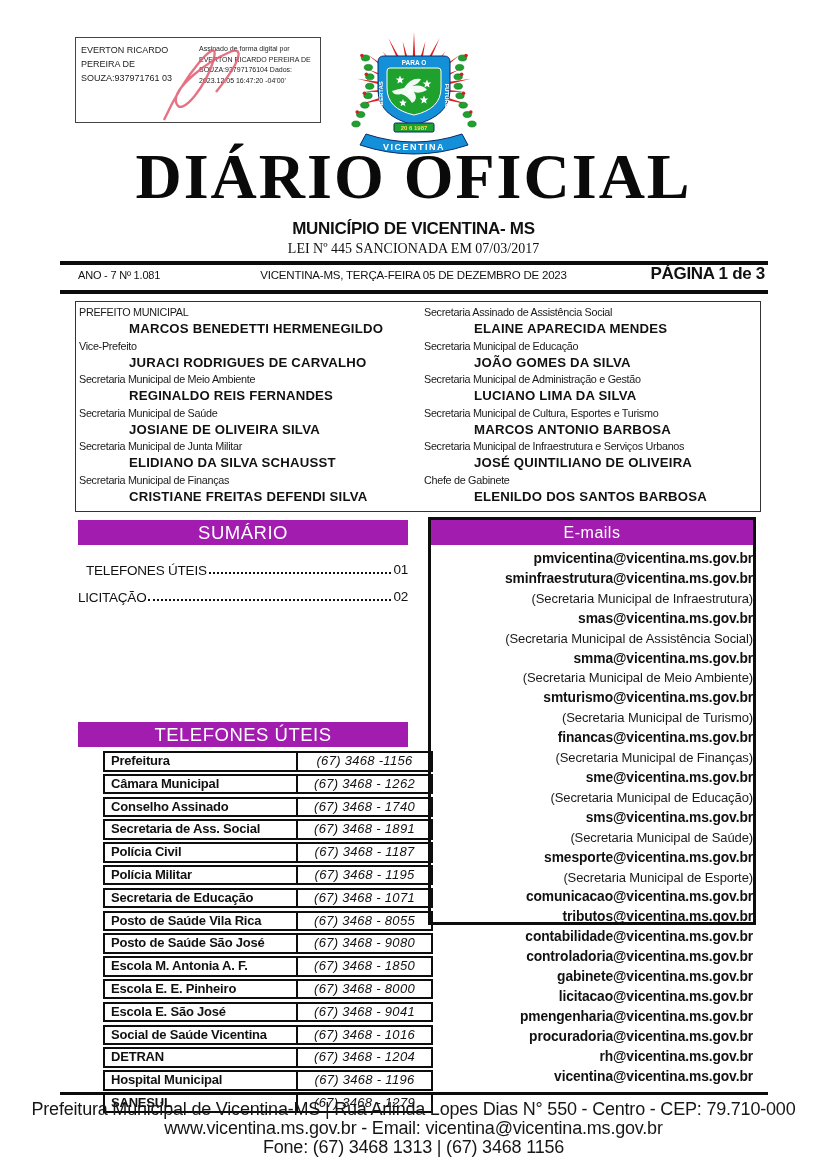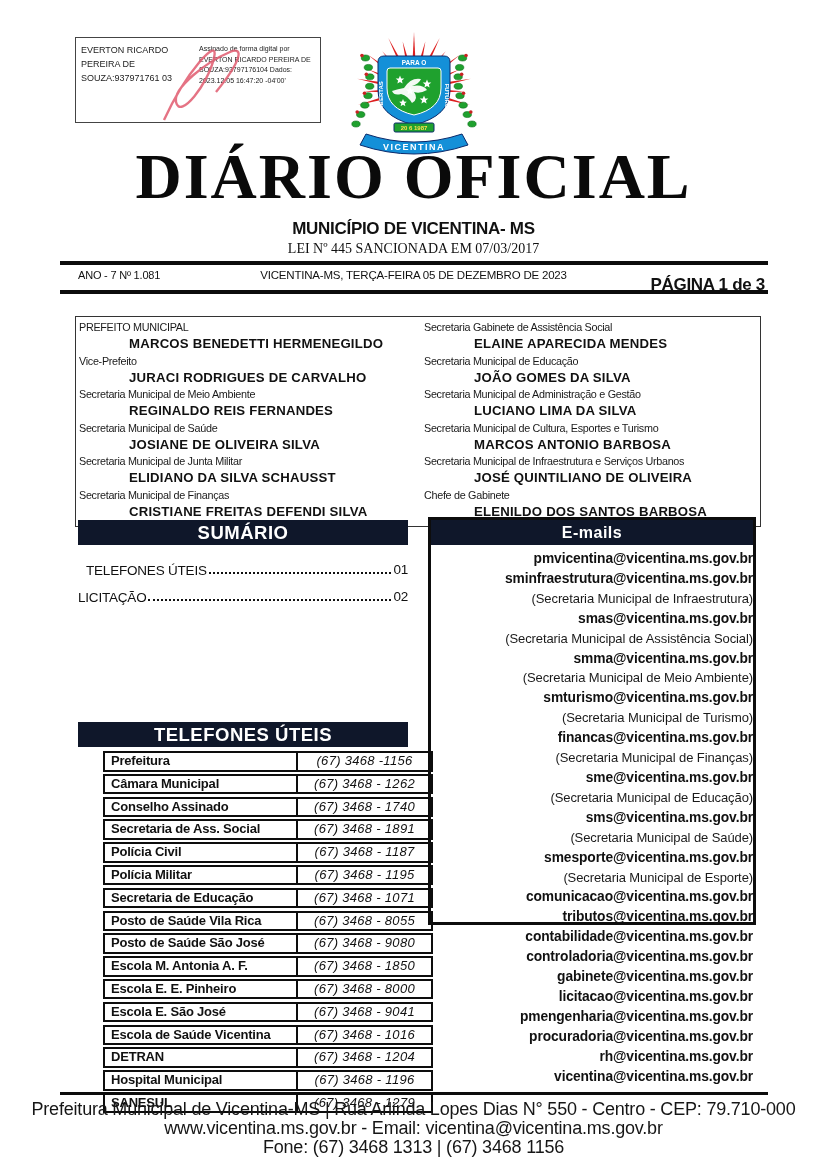--- a/index.html
+++ b/index.html
@@ -19,30 +19,30 @@
   .subtitle{position:absolute;left:0;top:219px;width:100%;text-align:center;
             font-weight:bold;font-size:17px;letter-spacing:-0.3px;}
   .lawline{position:absolute;left:0;top:241px;width:100%;text-align:center;
            font-family:"Liberation Serif",serif;font-size:14px;}
   .rule{position:absolute;left:60px;width:708px;background:#0c0c0c;}
   .rule1{top:261px;height:4px;}
   .rule2{top:290px;height:4px;}
   .rule3{top:1092px;height:3px;}
   .edition{position:absolute;left:78px;top:269px;font-size:11px;letter-spacing:-0.2px;}
   .dateline{position:absolute;left:0;top:269px;width:100%;text-align:center;font-size:11.5px;letter-spacing:-0.2px;}
-  .pageind{position:absolute;right:62px;top:264px;font-size:17px;font-weight:bold;letter-spacing:-0.3px;margin-top:11px;}
-  
-  .officials{position:absolute;left:75px;top:301px;width:686px;height:211px;border:1.5px solid #333;box-sizing:border-box;margin-top:15px;}
+  .pageind{position:absolute;right:62px;top:264px;font-size:17px;font-weight:bold;letter-spacing:-0.3px;}
+  
+  .officials{position:absolute;left:75px;top:301px;width:686px;height:211px;border:1.5px solid #333;box-sizing:border-box;}
   .offcol{position:absolute;top:3px;width:340px;}
   .offcol.left{left:3px;}
   .offcol.right{left:348px;}
   .off-role{font-size:10.8px;letter-spacing:-0.3px;line-height:15px;color:#1a1a1a;}
   .off-name{font-size:13.2px;font-weight:bold;letter-spacing:0.2px;line-height:18.5px;padding-left:50px;white-space:nowrap;}
   
-  .bar{background:#0f172a;color:#fff;font-weight:bold;text-align:center;}
+  .bar{background:#a21caf;color:#fff;font-weight:normal;text-align:center;}
   .sumbar{position:absolute;left:78px;top:520px;width:330px;height:25px;font-size:18.5px;line-height:25px;letter-spacing:0.5px;}
   .telbar{position:absolute;left:78px;top:722px;width:330px;height:25px;font-size:18.5px;line-height:25px;letter-spacing:0.5px;}
   
   .summary{position:absolute;left:78px;top:551px;width:330px;}
   .sum-entry{display:flex;align-items:flex-end;font-size:13.5px;height:27px;letter-spacing:-0.2px;}
   .sum-entry .leader{flex:1;border-bottom:2px dotted #111;margin:0 2px 4px 2px;}
   .sum-entry .pg{padding-bottom:1px;}
   .sum-entry.indent{padding-left:8px;}
   
   .phones{position:absolute;left:78px;top:751px;width:330px;padding-left:25px;}
@@ -171,21 +171,21 @@
           <div class="off-role">Secretaria Municipal de Junta Militar</div>
           <div class="off-name">ELIDIANO DA SILVA SCHAUSST</div>
         </div>
         <div class="off-entry">
           <div class="off-role">Secretaria Municipal de Finanças</div>
           <div class="off-name">CRISTIANE FREITAS DEFENDI SILVA</div>
         </div>
       </div>
     <div class="offcol right" id="officials-right">
         <div class="off-entry">
-          <div class="off-role">Secretaria Gabinete de Assistência Social</div>
+          <div class="off-role">Secretaria Assinado de Assistência Social</div>
           <div class="off-name">ELAINE APARECIDA MENDES</div>
         </div>
         <div class="off-entry">
           <div class="off-role">Secretaria Municipal de Educação</div>
           <div class="off-name">JOÃO GOMES DA SILVA</div>
         </div>
         <div class="off-entry">
           <div class="off-role">Secretaria Municipal de Administração e Gestão</div>
           <div class="off-name">LUCIANO LIMA DA SILVA</div>
         </div>
@@ -262,21 +262,21 @@
       </div>
       <div class="ph-row">
         <div class="ph-name">Escola E. E. Pinheiro</div>
         <div class="ph-num">(67) 3468 - 8000</div>
       </div>
       <div class="ph-row">
         <div class="ph-name">Escola E. São José</div>
         <div class="ph-num">(67) 3468 - 9041</div>
       </div>
       <div class="ph-row">
-        <div class="ph-name">Escola de Saúde Vicentina</div>
+        <div class="ph-name">Social de Saúde Vicentina</div>
         <div class="ph-num">(67) 3468 - 1016</div>
       </div>
       <div class="ph-row">
         <div class="ph-name">DETRAN</div>
         <div class="ph-num">(67) 3468 - 1204</div>
       </div>
       <div class="ph-row">
         <div class="ph-name">Hospital Municipal</div>
         <div class="ph-num">(67) 3468 - 1196</div>
       </div>

